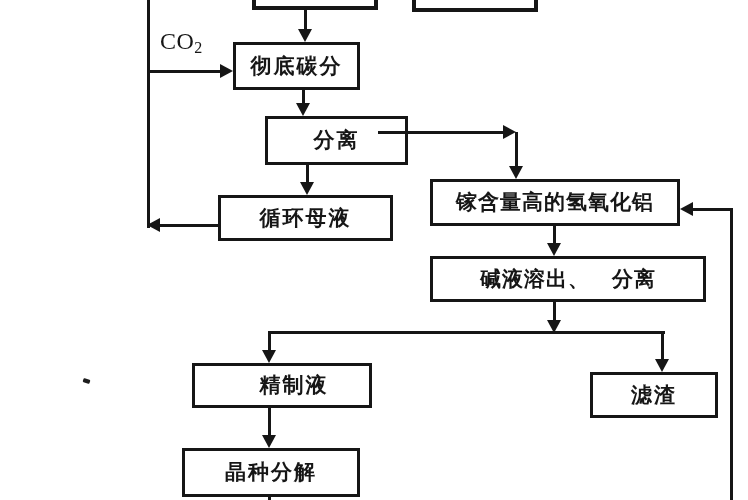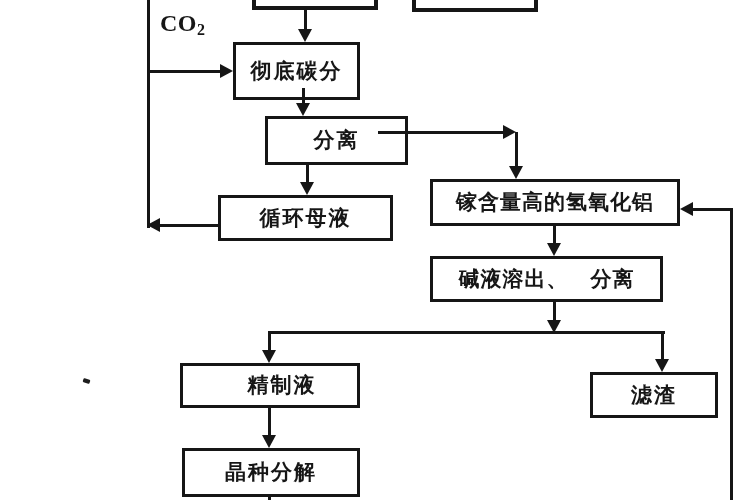--- a/index.html
+++ b/index.html
@@ -19,60 +19,60 @@
     font-weight:bold; font-size:21px; letter-spacing:2px;
     white-space:pre; line-height:1;
   }
   .partial{ border-width:4px; }
   .line{ position:absolute; background:var(--ink); }
   .arr{ position:absolute; width:0; height:0; }
   .arr-down{ border-left:7px solid transparent; border-right:7px solid transparent; border-top:13px solid var(--ink); }
   .arr-left{ border-top:7px solid transparent; border-bottom:7px solid transparent; border-right:13px solid var(--ink); }
   .arr-right{ border-top:7px solid transparent; border-bottom:7px solid transparent; border-left:13px solid var(--ink); }
   .co2{
-    position:absolute; left:160px; top:10px;
-    font-weight:bold; font-size:24px; letter-spacing:0.5px;
+    position:absolute; left:160px; top:28px;
+    font-weight:normal; font-size:24px; letter-spacing:0.5px;
   }
   .co2 .sub{ font-size:16px; vertical-align:-4px; }
   .speck{
     position:absolute; left:83px; top:379px; width:7px; height:4px;
     background:#1d1d1d; transform:rotate(18deg); border-radius:1px;
   }
 </style>
 </head>
 <body>
 
 <div class="canvas">
 
   <div class="co2"><span>CO</span><span class="sub">2</span></div>
 
   <div class="box partial" style="left:252px; top:-42px; width:126px; height:52px;"></div>
   <div class="box partial" style="left:412px; top:-42px; width:126px; height:54px;"></div>
 
-  <div class="box" style="left:233px; top:42px; width:127px; height:58px;">
+  <div class="box" style="left:233px; top:42px; width:127px; height:48px;">
     <span class="box-label">彻底碳分</span>
   </div>
 
   <div class="box" style="left:235px; top:116px; width:143px; height:49px;margin-left:30px;">
     <span class="box-label">分离</span>
   </div>
 
   <div class="box" style="left:430px; top:179px; width:250px; height:47px;">
     <span class="box-label" style="letter-spacing:1px;">镓含量高的氢氧化铝</span>
   </div>
 
   <div class="box" style="left:218px; top:195px; width:175px; height:46px;">
     <span class="box-label">循环母液</span>
   </div>
 
-  <div class="box" style="left:430px; top:256px; width:233px; height:46px;">
+  <div class="box" style="left:430px; top:256px; width:276px; height:46px;">
     <span class="box-label" style="letter-spacing:1px;">碱液溶出、　分离</span>
   </div>
 
-  <div class="box" style="left:180px; top:363px; width:180px; height:45px;padding-left:24px;">
+  <div class="box" style="left:192px; top:363px; width:180px; height:45px;padding-left:24px;">
     <span class="box-label">精制液</span>
   </div>
 
   <div class="box" style="left:590px; top:372px; width:128px; height:46px;text-align:right;">
     <span class="box-label">滤渣</span>
   </div>
 
   <div class="box" style="left:182px; top:448px; width:178px; height:49px;">
     <span class="box-label">晶种分解</span>
   </div>

